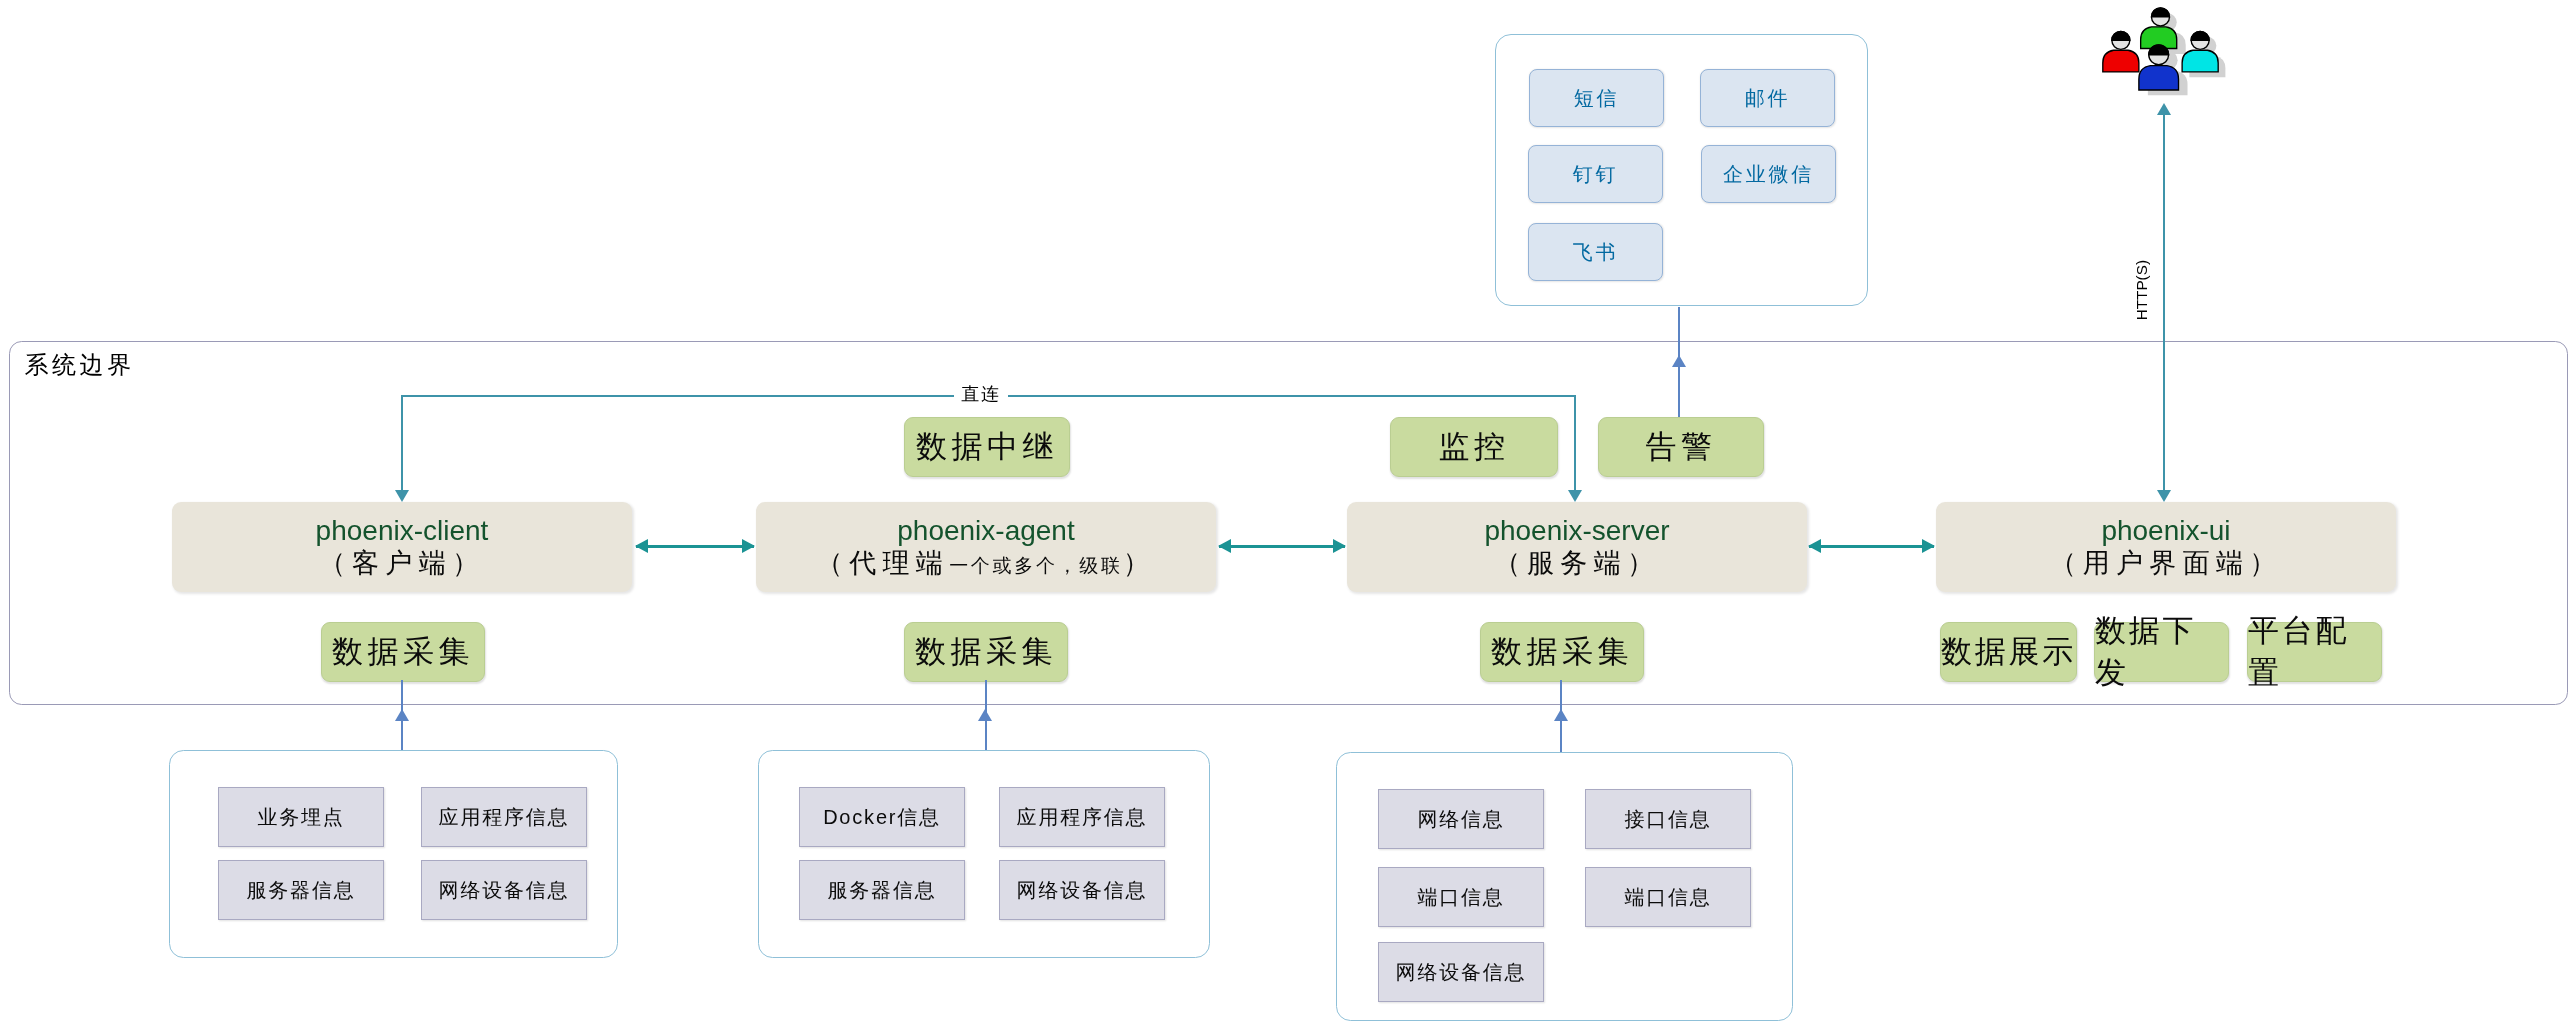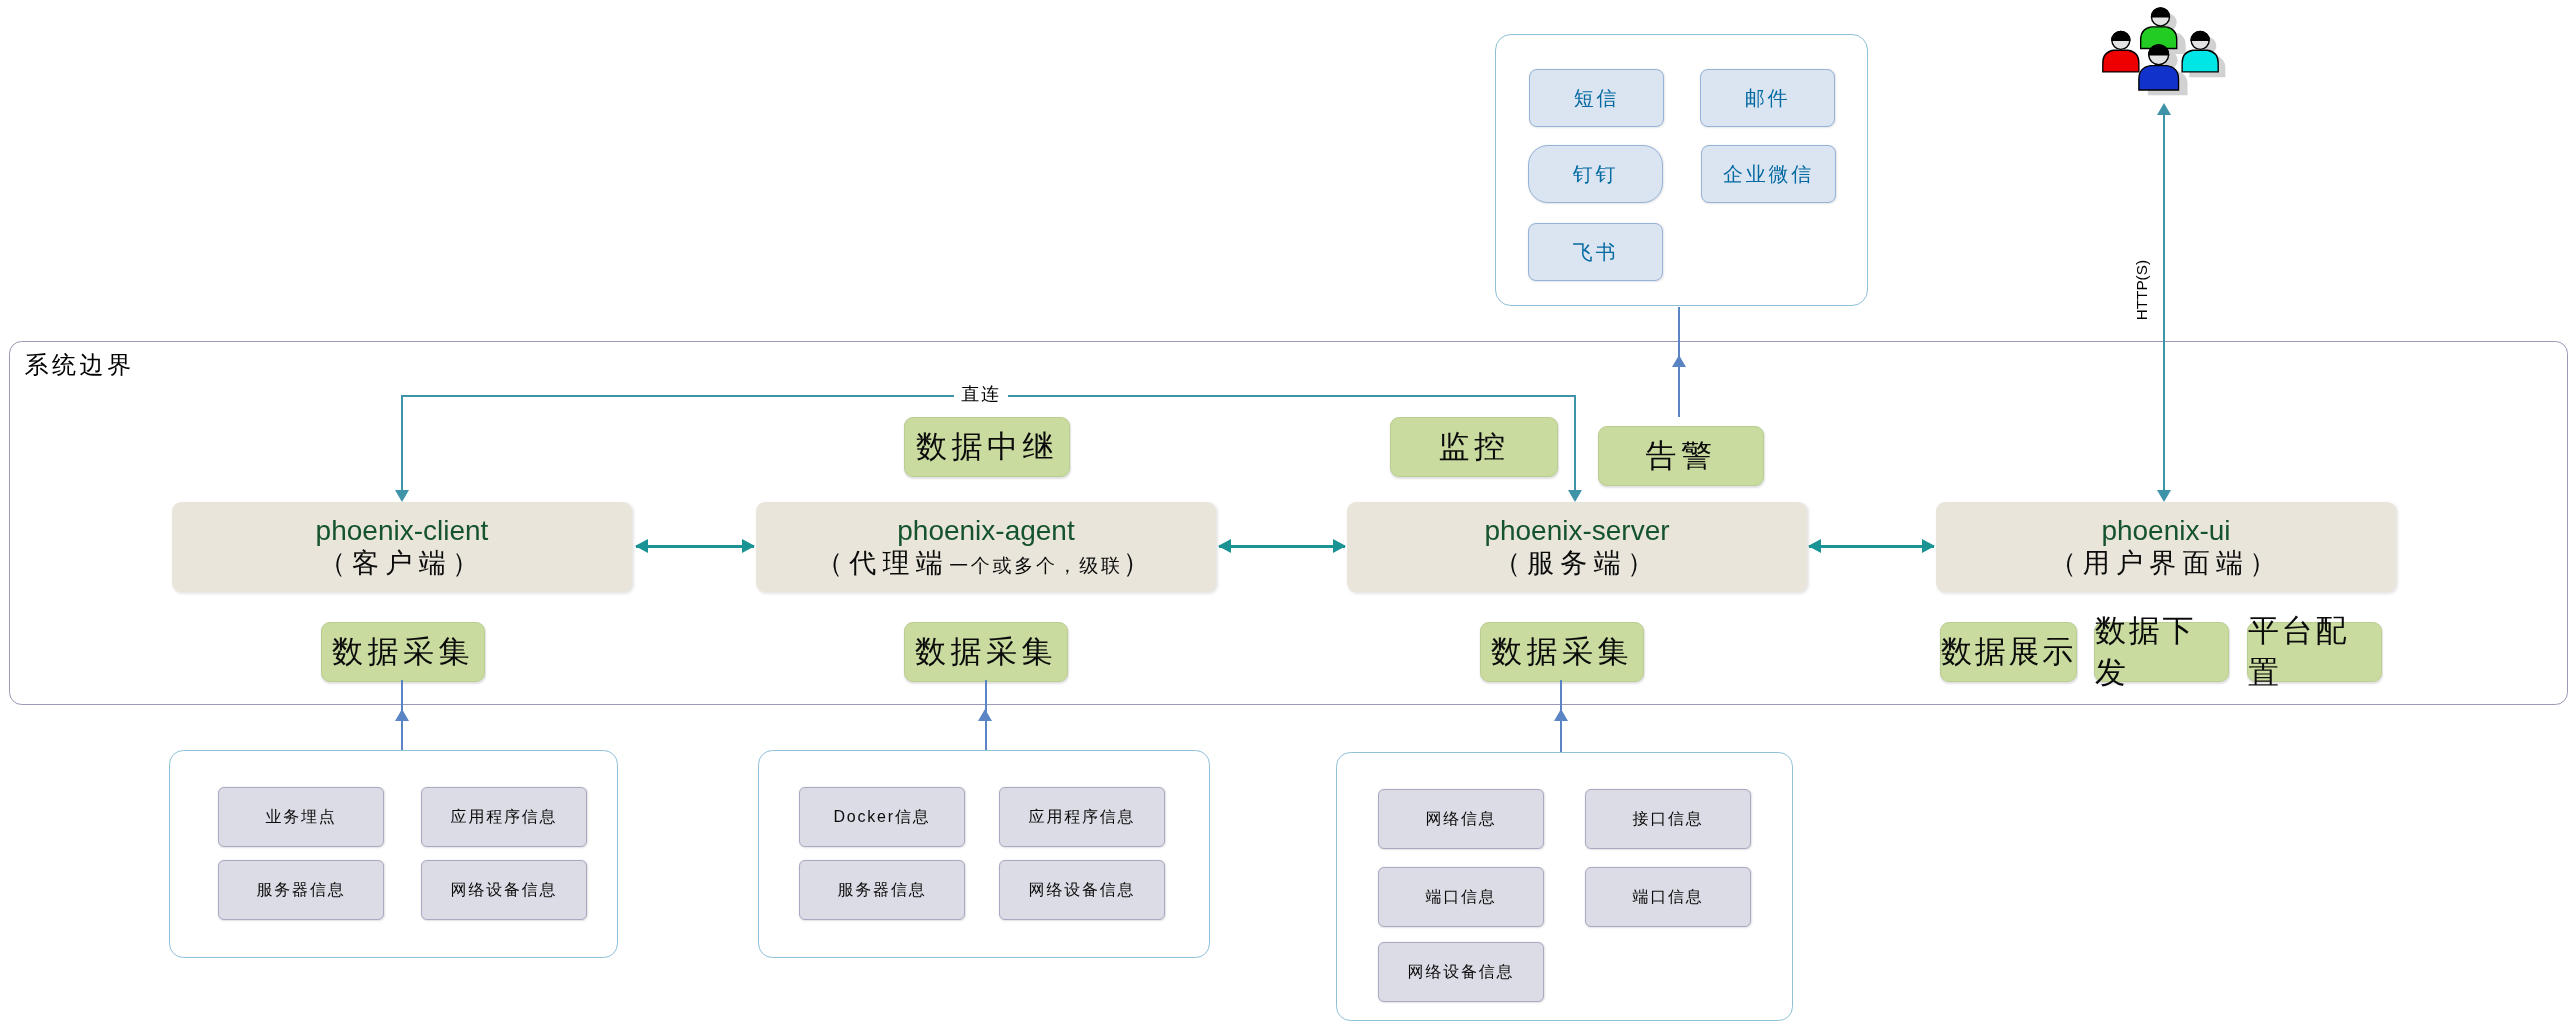--- a/index.html
+++ b/index.html
@@ -20,22 +20,22 @@
   .mainbox .subnote{font-size:19px;letter-spacing:2.7px;}
 
   .gbox{position:absolute;height:58px;background:#c9db9f;border:0.9px solid #bace92;border-radius:9px;
         display:flex;align-items:center;justify-content:center;font-size:31px;letter-spacing:4.5px;
         box-shadow:0.9px 1.8px 1.8px rgba(0,0,0,0.12);color:#0b0b0b;}
 
   .nbox{position:absolute;width:133px;height:56px;background:#dbe5f1;border:0.9px solid #95b3d7;border-radius:8px;
         display:flex;align-items:center;justify-content:center;font-size:20px;letter-spacing:2.7px;
         box-shadow:0.9px 0.9px 1.8px rgba(0,0,0,0.10);color:#0369a1;}
 
-  .ibox{position:absolute;width:164px;height:58px;background:#dcdce6;border:0.9px solid #a9a9c2;border-radius:6px;
-        display:flex;align-items:center;justify-content:center;font-size:16px;letter-spacing:1.8px;
+  .ibox{position:absolute;width:164px;height:58px;background:#dcdce6;border:0.9px solid #a9a9c2;border-radius:0;
+        display:flex;align-items:center;justify-content:center;font-size:20px;letter-spacing:1.8px;
         box-shadow:0.9px 0.9px 1.8px rgba(0,0,0,0.12);color:#0b0b0b;}
 
   
   .vline,.hline{position:absolute;}
   .bracket{background:#3e93a9;}
   .blue{background:#5b84c4;}
   .vline{width:1.8px;}
   .hline{height:1.8px;}
   .harrow{position:absolute;height:2.7px;background:#1b9394;}
   .ah{position:absolute;width:0;height:0;border-style:solid;}
@@ -53,21 +53,21 @@
 
 <div class="canvas">
 
   <div class="boundary" style="left:9px;top:341px;width:2557px;height:362px;">
     <div class="boundary-label">系统边界</div>
   </div>
 
   <div class="group" style="left:1495px;top:34px;width:371px;height:270px;border-radius:16px;">
     <div class="nbox" style="left:33px;top:34px;">短信</div>
     <div class="nbox" style="left:204px;top:34px;">邮件</div>
-    <div class="nbox" style="left:32px;top:110px;border-radius:20px;">钉钉</div>
+    <div class="nbox" style="left:32px;top:110px;">钉钉</div>
     <div class="nbox" style="left:205px;top:110px;">企业微信</div>
     <div class="nbox" style="left:32px;top:188px;">飞书</div>
   </div>
 
   <svg style="position:absolute;left:2101px;top:7.2px;" width="128" height="101" viewBox="0 0 142 112">
     <g transform="translate(8,6)" opacity="0.45">
       <g fill="#9a9a9a">
           <circle cx="66" cy="11" r="10"></circle>
           <path d="M46 46 v-10 q0 -12 12 -14 h16 q12 2 12 14 v10 z"></path>
         </g>
@@ -116,21 +116,21 @@
   <div class="vline bracket" style="left:1574px;top:395px;height:97px;"></div>
   <div class="va va-down-bracket" style="left:395px;top:490px;"></div>
   <div class="va va-down-bracket" style="left:1568px;top:490px;"></div>
   <div class="line-label" style="left:954px;top:382px;">直连</div>
 
   <div class="vline blue" style="left:1678px;top:307px;height:110px;"></div>
   <div class="va va-up-blue" style="left:1672px;top:355px;"></div>
 
   <div class="gbox" style="left:904px;top:417px;width:164px;">数据中继</div>
   <div class="gbox" style="left:1390px;top:417px;width:166px;">监控</div>
-  <div class="gbox" style="left:1598px;top:426px;width:164px;text-align:right;">告警</div>
+  <div class="gbox" style="left:1598px;top:417px;width:164px;text-align:right;">告警</div>
 
   <div class="mainbox" style="left:172px;top:502px;">
     <div class="title">phoenix-client</div>
     <div class="sub">（客户端）</div>
   </div>
   <div class="mainbox" style="left:756px;top:502px;">
     <div class="title">phoenix-agent</div>
     <div class="sub">
       <span>（代理端</span><span class="subnote">一个或多个，级联</span><span>）</span>
     </div>

